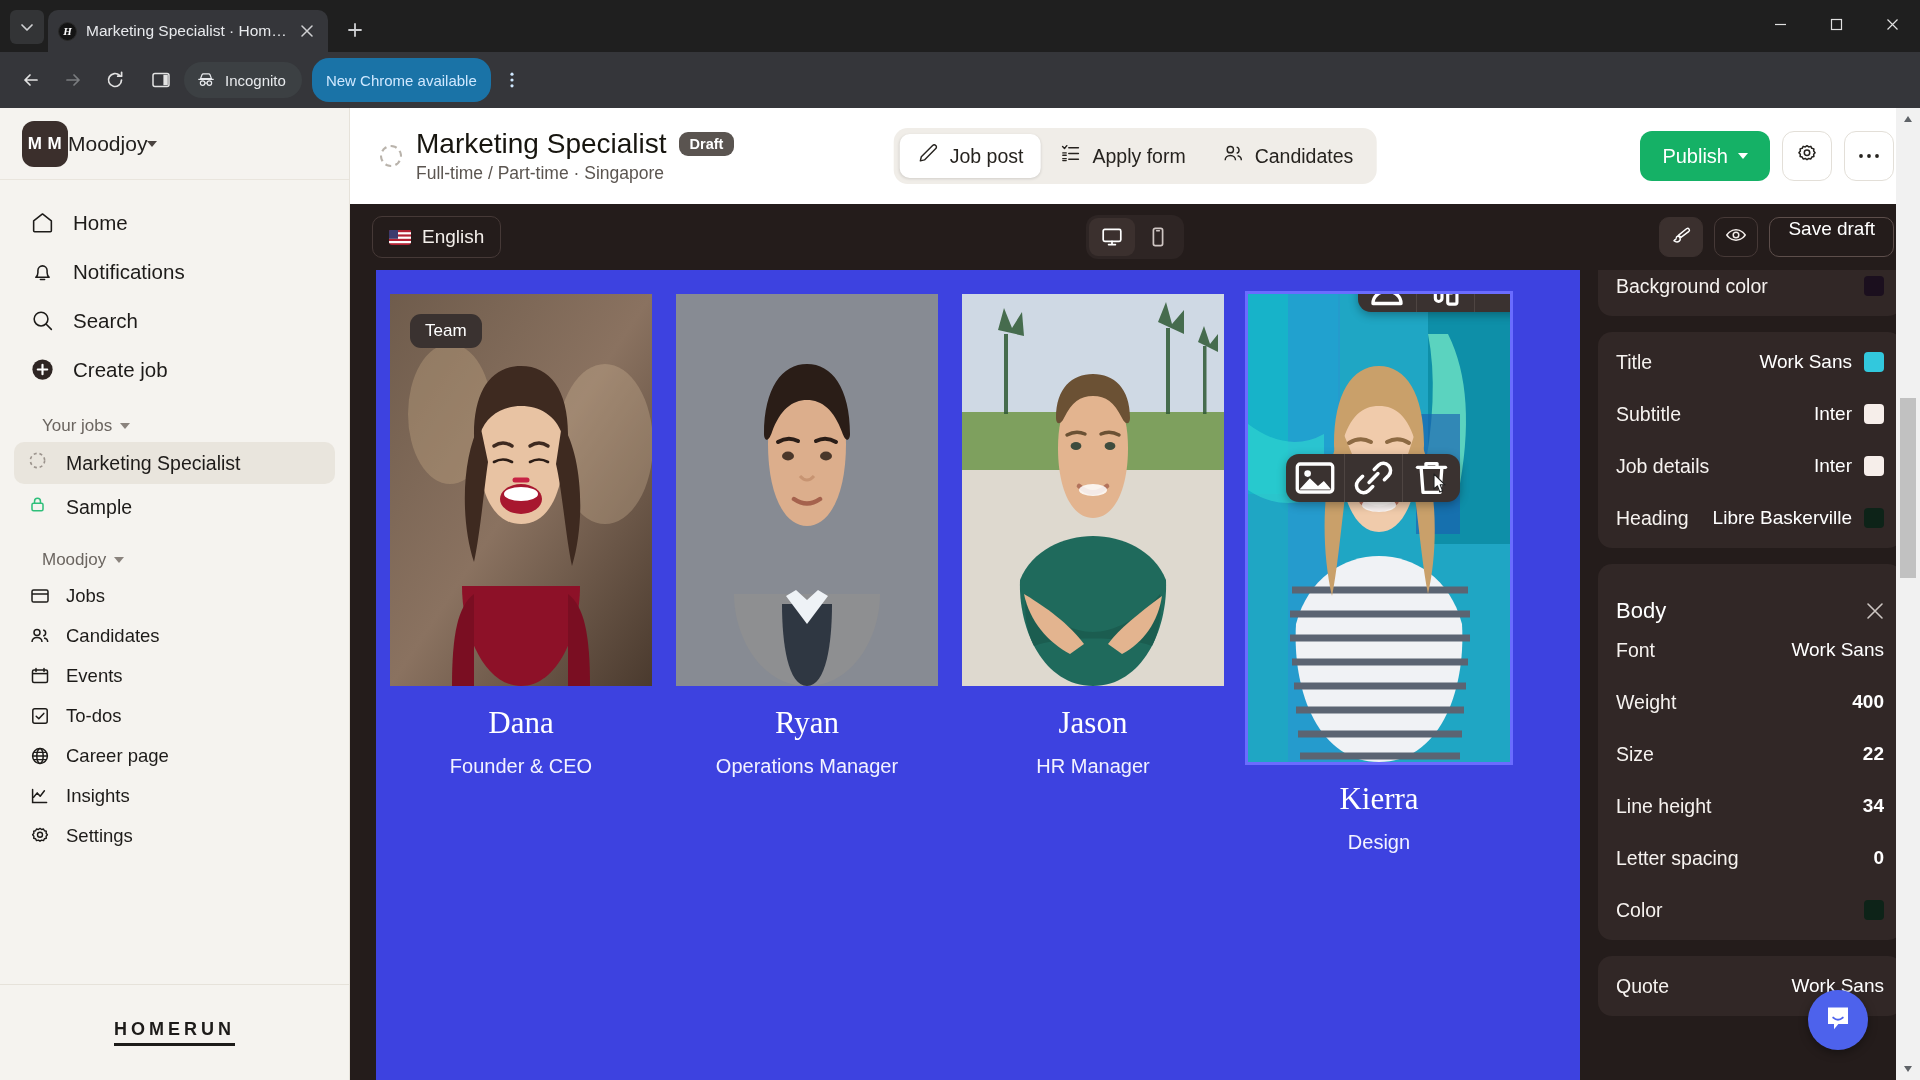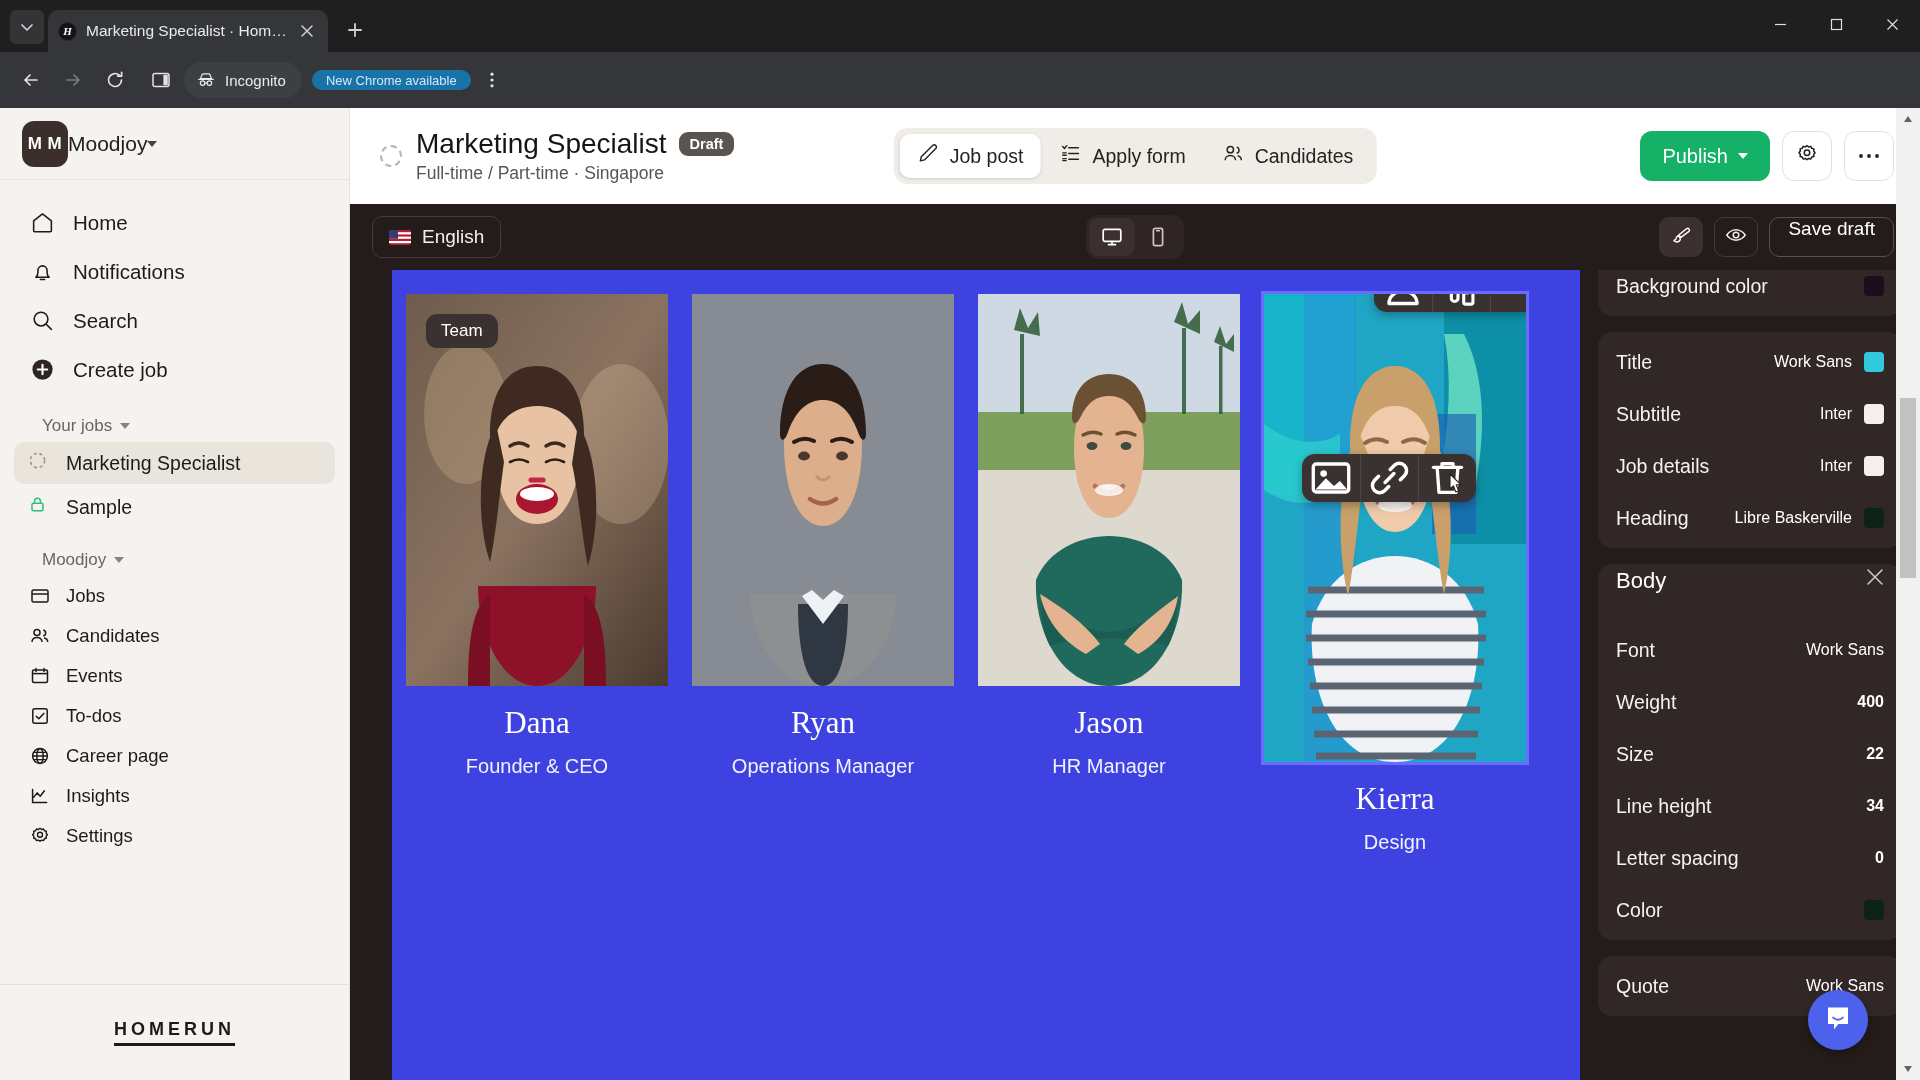--- a/index.html
+++ b/index.html
@@ -65,23 +65,23 @@
   .omnibox .url { color: #e3e3e3; font-size: 17px; letter-spacing: -0.1px; }
   .omni-right { display:flex; align-items:center; gap: 10px; margin-left: auto; }
   .tb-icon { width: 30px; height: 30px; display:flex; align-items:center; justify-content:center; cursor:pointer; }
   .side-panel-btn { width: 38px; height: 38px; border-radius:50%; display:flex; align-items:center; justify-content:center; cursor:pointer; margin-left: 4px;}
   .incognito-pill {
     height: 36px; background: #3c4043; border-radius: 18px;
     display: flex; align-items: center; gap: 9px; padding: 0 16px 0 12px;
     color: #e8eaed; font-size: 15px; cursor: pointer;
   }
   .chrome-update {
-    height: 20px; background: #2b5797; background:#1a73a7; border-radius: 17px;
+    height: 44px; background: #2b5797; background:#1a73a7; border-radius: 17px;
     display: flex; align-items: center; padding: 0 14px;
-    color: #cfe8ff; font-size: 13px; cursor: pointer; margin-left: 6px;
+    color: #cfe8ff; font-size: 15px; cursor: pointer; margin-left: 6px;
   }
   .kebab { width: 34px; height: 38px; display:flex; align-items:center; justify-content:center; cursor:pointer; }
 
   
   .page { position: absolute; left: 0; top: 108px; width: 1920px; height: 972px; background: #f7f5f1; display: flex; }
 
   
   .sidebar { width: 350px; background: #f5f3ef; flex: none; display: flex; flex-direction: column; border-right: 1px solid #e6e2da; }
   .org-head { height: 72px; display: flex; align-items: center; padding: 0 22px; border-bottom: 1px solid #e9e5dd;}
   .org-avatar {
@@ -148,21 +148,21 @@
   .dev-btn { width: 46px; height: 38px; display:flex; align-items:center; justify-content:center; border-radius: 9px; cursor:pointer; }
   .dev-btn.on { background: #3b302e; }
   .edbar-right { margin-left:auto; display:flex; align-items:center; gap: 11px; }
   .ed-icon { width: 44px; height: 40px; border-radius: 10px; border:1px solid #463937; display:flex; align-items:center; justify-content:center; cursor:pointer;}
   .ed-icon.on { background: #3b302e; border-color:#3b302e; }
   .btn-savedraft { height: 40px; border:1px solid #5d4e4b; border-radius: 10px; padding: 0 18px; display:flex; align-items:flex-start; color:#fff; font-size: 19px; cursor:pointer; }
 
   .edbody { flex: 1; display:flex; min-height:0; position: relative; }
 
   
-  .canvas-wrap { flex: 1; min-width: 0; position: relative; overflow: hidden; padding-left: 42px; }
+  .canvas-wrap { flex: 1; min-width: 0; position: relative; overflow: hidden; padding-left: 26px; }
   .canvas { background: #3d42e0; width: 100%; height: 100%; position: relative; }
 
   .cards { display: flex; gap: 24px; padding: 24px 0 0 14px; }
   .card { width: 262px; flex: none; position: relative; }
   .card.sel .photo { outline: 3px solid #6a6cff; outline-offset: 0; }
   .photo { width: 262px; height: 392px; background:#777; overflow:hidden; position:relative; }
   .photo svg { display:block; width:100%; height:100%; }
   .name { text-align:center; color:#fff; font-size: 31px; margin-top: 19px; font-family: "Liberation Serif", serif; }
   .role { text-align:center; color:#f2f2ff; font-size: 20px; margin-top: 14px; }
 
@@ -182,23 +182,23 @@
   .ovl-mid { top: 160px; left: 38px; }
 
   .cursor-hand { position:absolute; left: 1437px; top: 548px; width: 22px; height: 26px; pointer-events:none; }
 
   
   .rpanel { width: 340px; flex: none; background:#241c1b; position: relative; display:flex; flex-direction:column; }
   .rp-scroll { flex:1; overflow: hidden; padding: 0 18px 0 18px; position: relative; }
   .rp-card { background:#312726; border-radius: 14px; margin-bottom: 16px; padding: 4px 0; }
   .rp-row { display:flex; align-items:center; height: 52px; padding: 0 18px; cursor:pointer; }
   .rp-label { color:#f6f2ef; font-size: 19.5px; }
-  .rp-val { margin-left:auto; color:#fff; font-size: 16px; display:flex; align-items:center; gap: 12px; }
+  .rp-val { margin-left:auto; color:#fff; font-size: 19px; display:flex; align-items:center; gap: 12px; }
   .sw { width: 20px; height: 20px; border-radius: 4px; flex:none; }
-  .rp-head { display:flex; align-items:flex-start; height: 56px; padding: 0 18px; }
+  .rp-head { display:flex; align-items:flex-end; height: 56px; padding: 0 18px; }
   .rp-head .t { color:#fff; font-size: 22px; }
   .rp-x { margin-left:auto; color:#cdc6c2; font-size: 22px; cursor:pointer; line-height:1; }
   .rp-row.num .rp-val { font-weight: 600; }
 
   
   .inner-sb { position:absolute; right: 4px; top: 0; bottom: 0; width: 14px; background: #efefef; }
   .inner-sb .arrow { height: 14px; display:flex; align-items:center; justify-content:center; }
   .inner-sb .thumb { position:absolute; left:2px; width:10px; border-radius:0; background:#b9b9b9; }
 
   

